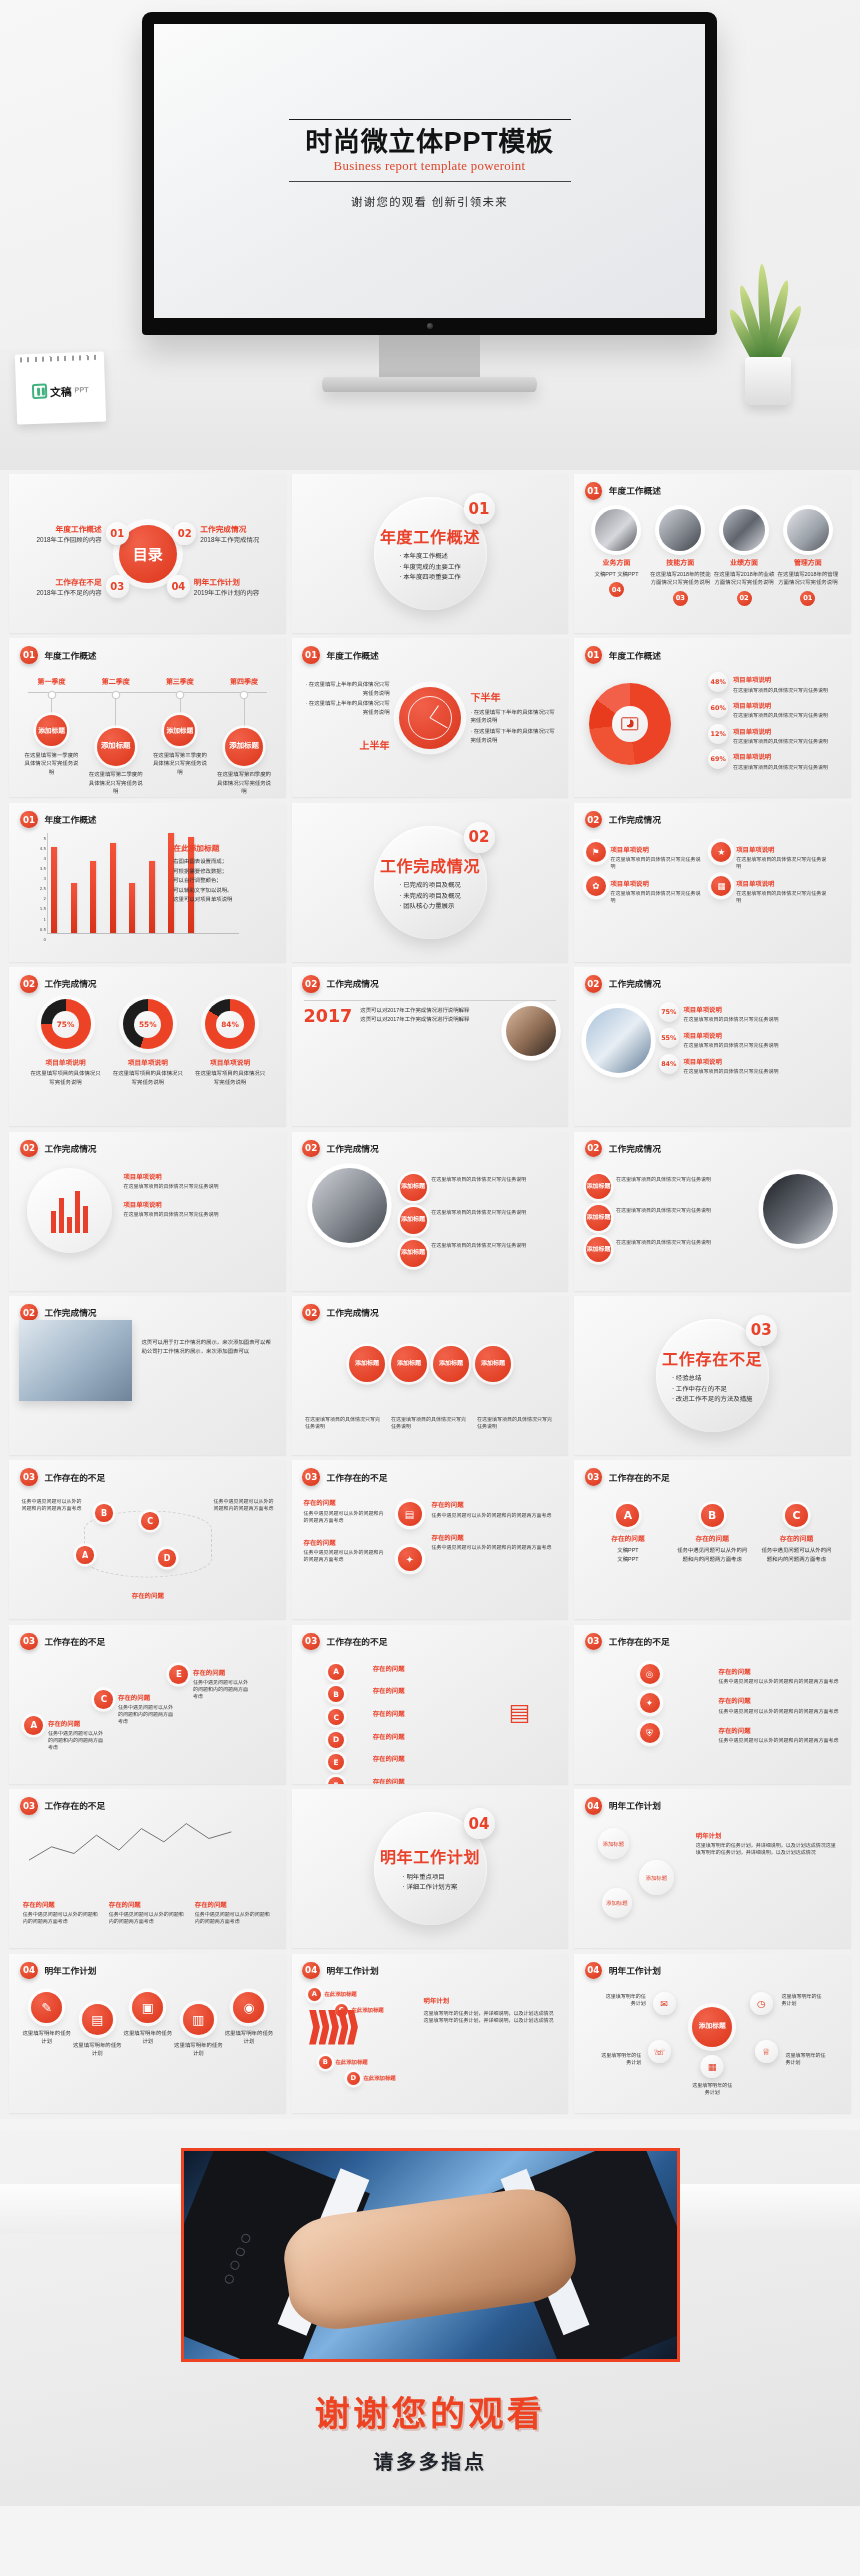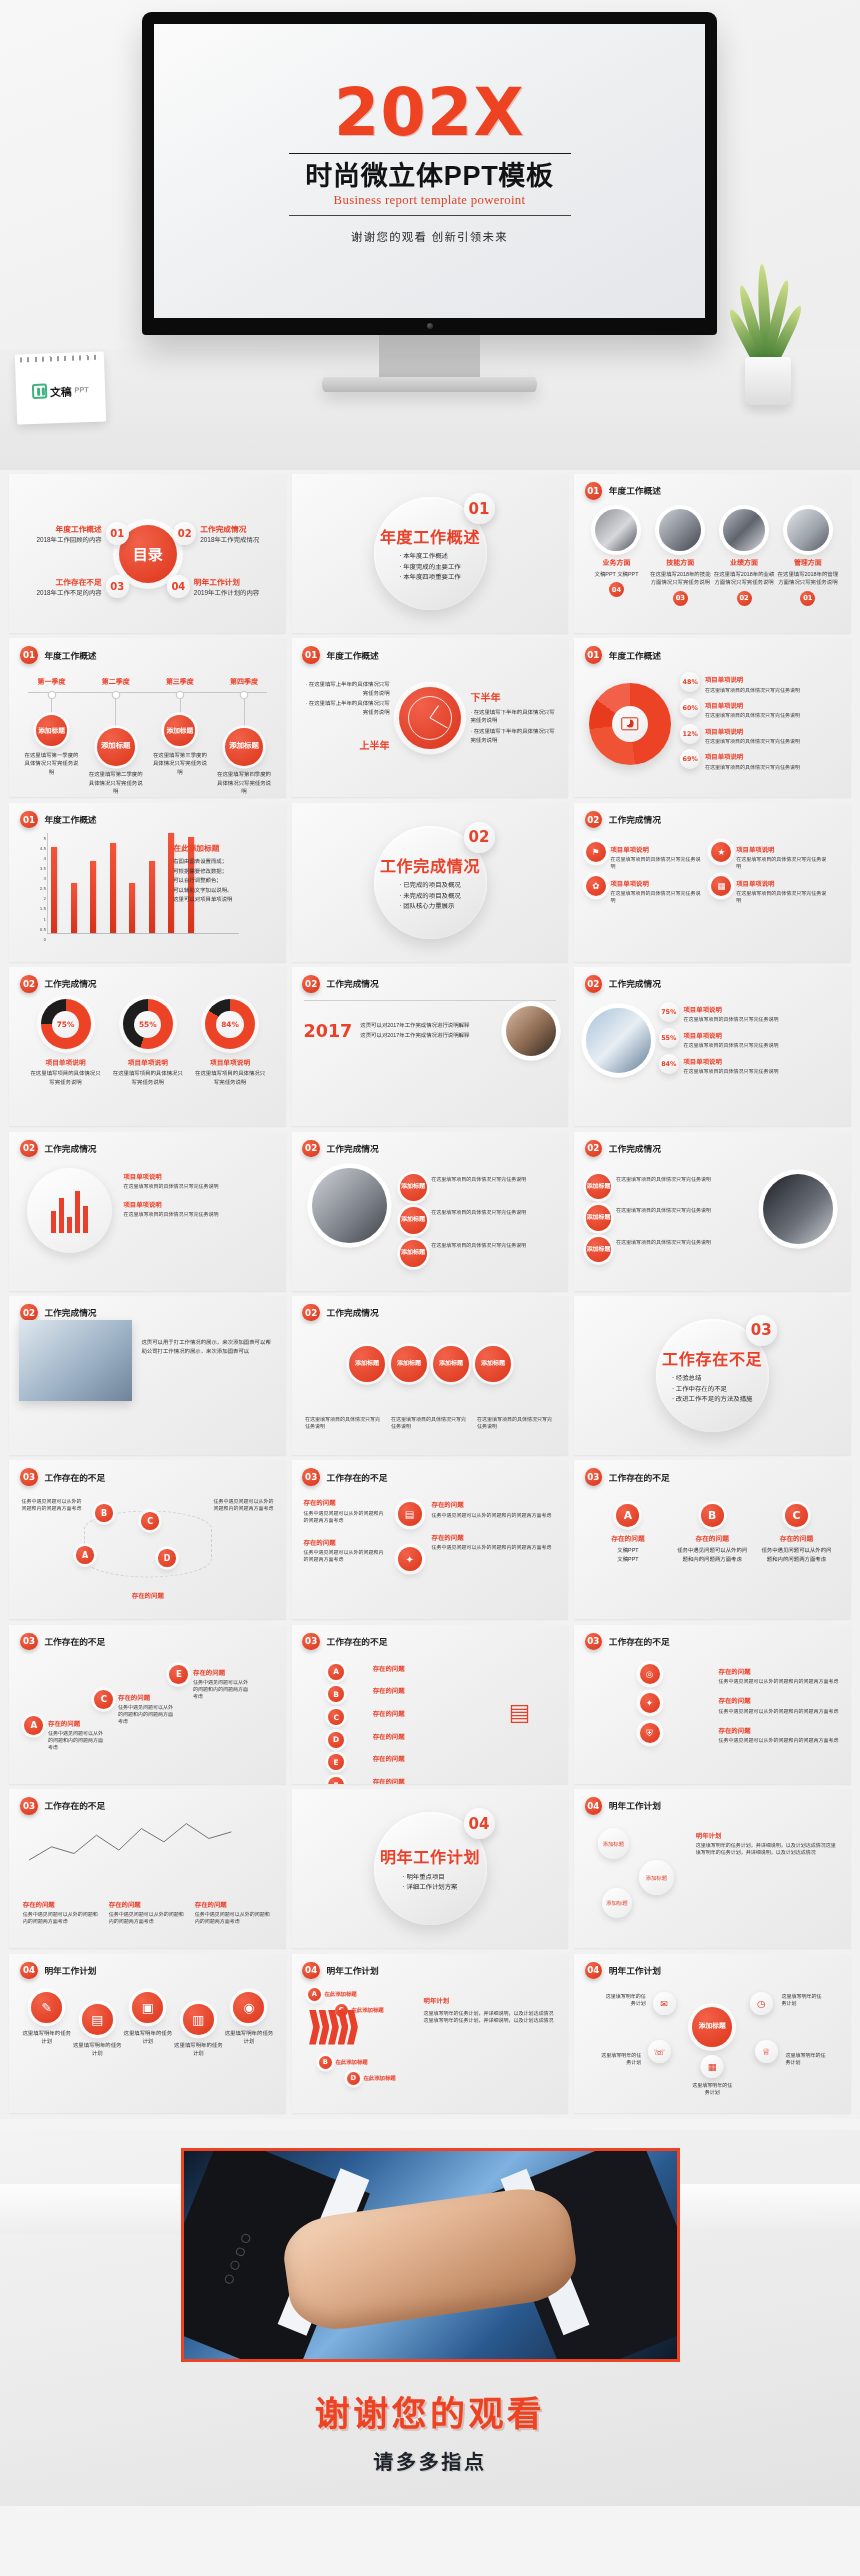--- a/index.html
+++ b/index.html
@@ -402,21 +402,20 @@
       <span class="leaf-mark"></span>
       <span class="brand-cn">文稿</span>
       <span class="brand-ppt">PPT</span>
     </div>
   </div>
 
   <div class="monitor">
     <div class="monitor-bezel">
       <div class="monitor-screen">
         <div class="hero-slide">
-          <div class="hero-year">202X</div>
           <div class="hero-rule"></div>
           <div class="hero-main">时尚微立体PPT模板</div>
           <div class="hero-sub">Business report template poweroint</div>
           <div class="hero-rule thin"></div>
           <div class="hero-tag">谢谢您的观看  创新引领未来</div>
         </div>
       </div>
       <div class="monitor-chin">
         <span class="monitor-logo"></span>
       </div>
@@ -588,21 +587,21 @@
 
   <div class="slide">
     <div class="sl-head">
         <span class="sl-badge">01</span>
       <span class="sl-title">年度工作概述</span>
       </div>
     <div class="donut-wrap">
       <div class="donut-big">
         <span class="donut-icon"></span>
       </div>
-      <div style="width:144px;">
+      <div style="width:144px;margin-left:28px;">
         <div class="legend-item">
           <span class="legend-pct">48%</span>
           <span><span class="legend-t">项目单项说明</span>
           <span class="legend-d" style="display:block">在这里填写项目的具体情况只写完任务说明</span></span>
         </div>
         <div class="legend-item">
           <span class="legend-pct">60%</span>
           <span><span class="legend-t">项目单项说明</span>
           <span class="legend-d" style="display:block">在这里填写项目的具体情况只写完任务说明</span></span>
         </div>
@@ -735,21 +734,21 @@
     </div>
   </div>
 
   <div class="slide">
     <div class="sl-head">
         <span class="sl-badge">02</span>
       <span class="sl-title">工作完成情况</span>
       </div>
     <div class="yr-wrap">
       <div class="yr-line" style="margin:5.4px 0;"></div>
-      <div style="display:flex;align-items:center;gap:8px;">
+      <div style="display:flex;align-items:flex-start;gap:8px;">
         <span class="yr-num">2017</span>
         <span class="yr-txt" style="flex:1;white-space:pre-line">这页可以对2017年工作完成情况进行说明解释
 这页可以对2017年工作完成情况进行说明解释</span>
         <span class="yr-photo ph-f"></span>
       </div>
     </div>
   </div>
 
   <div class="slide">
     <div class="sl-head">

